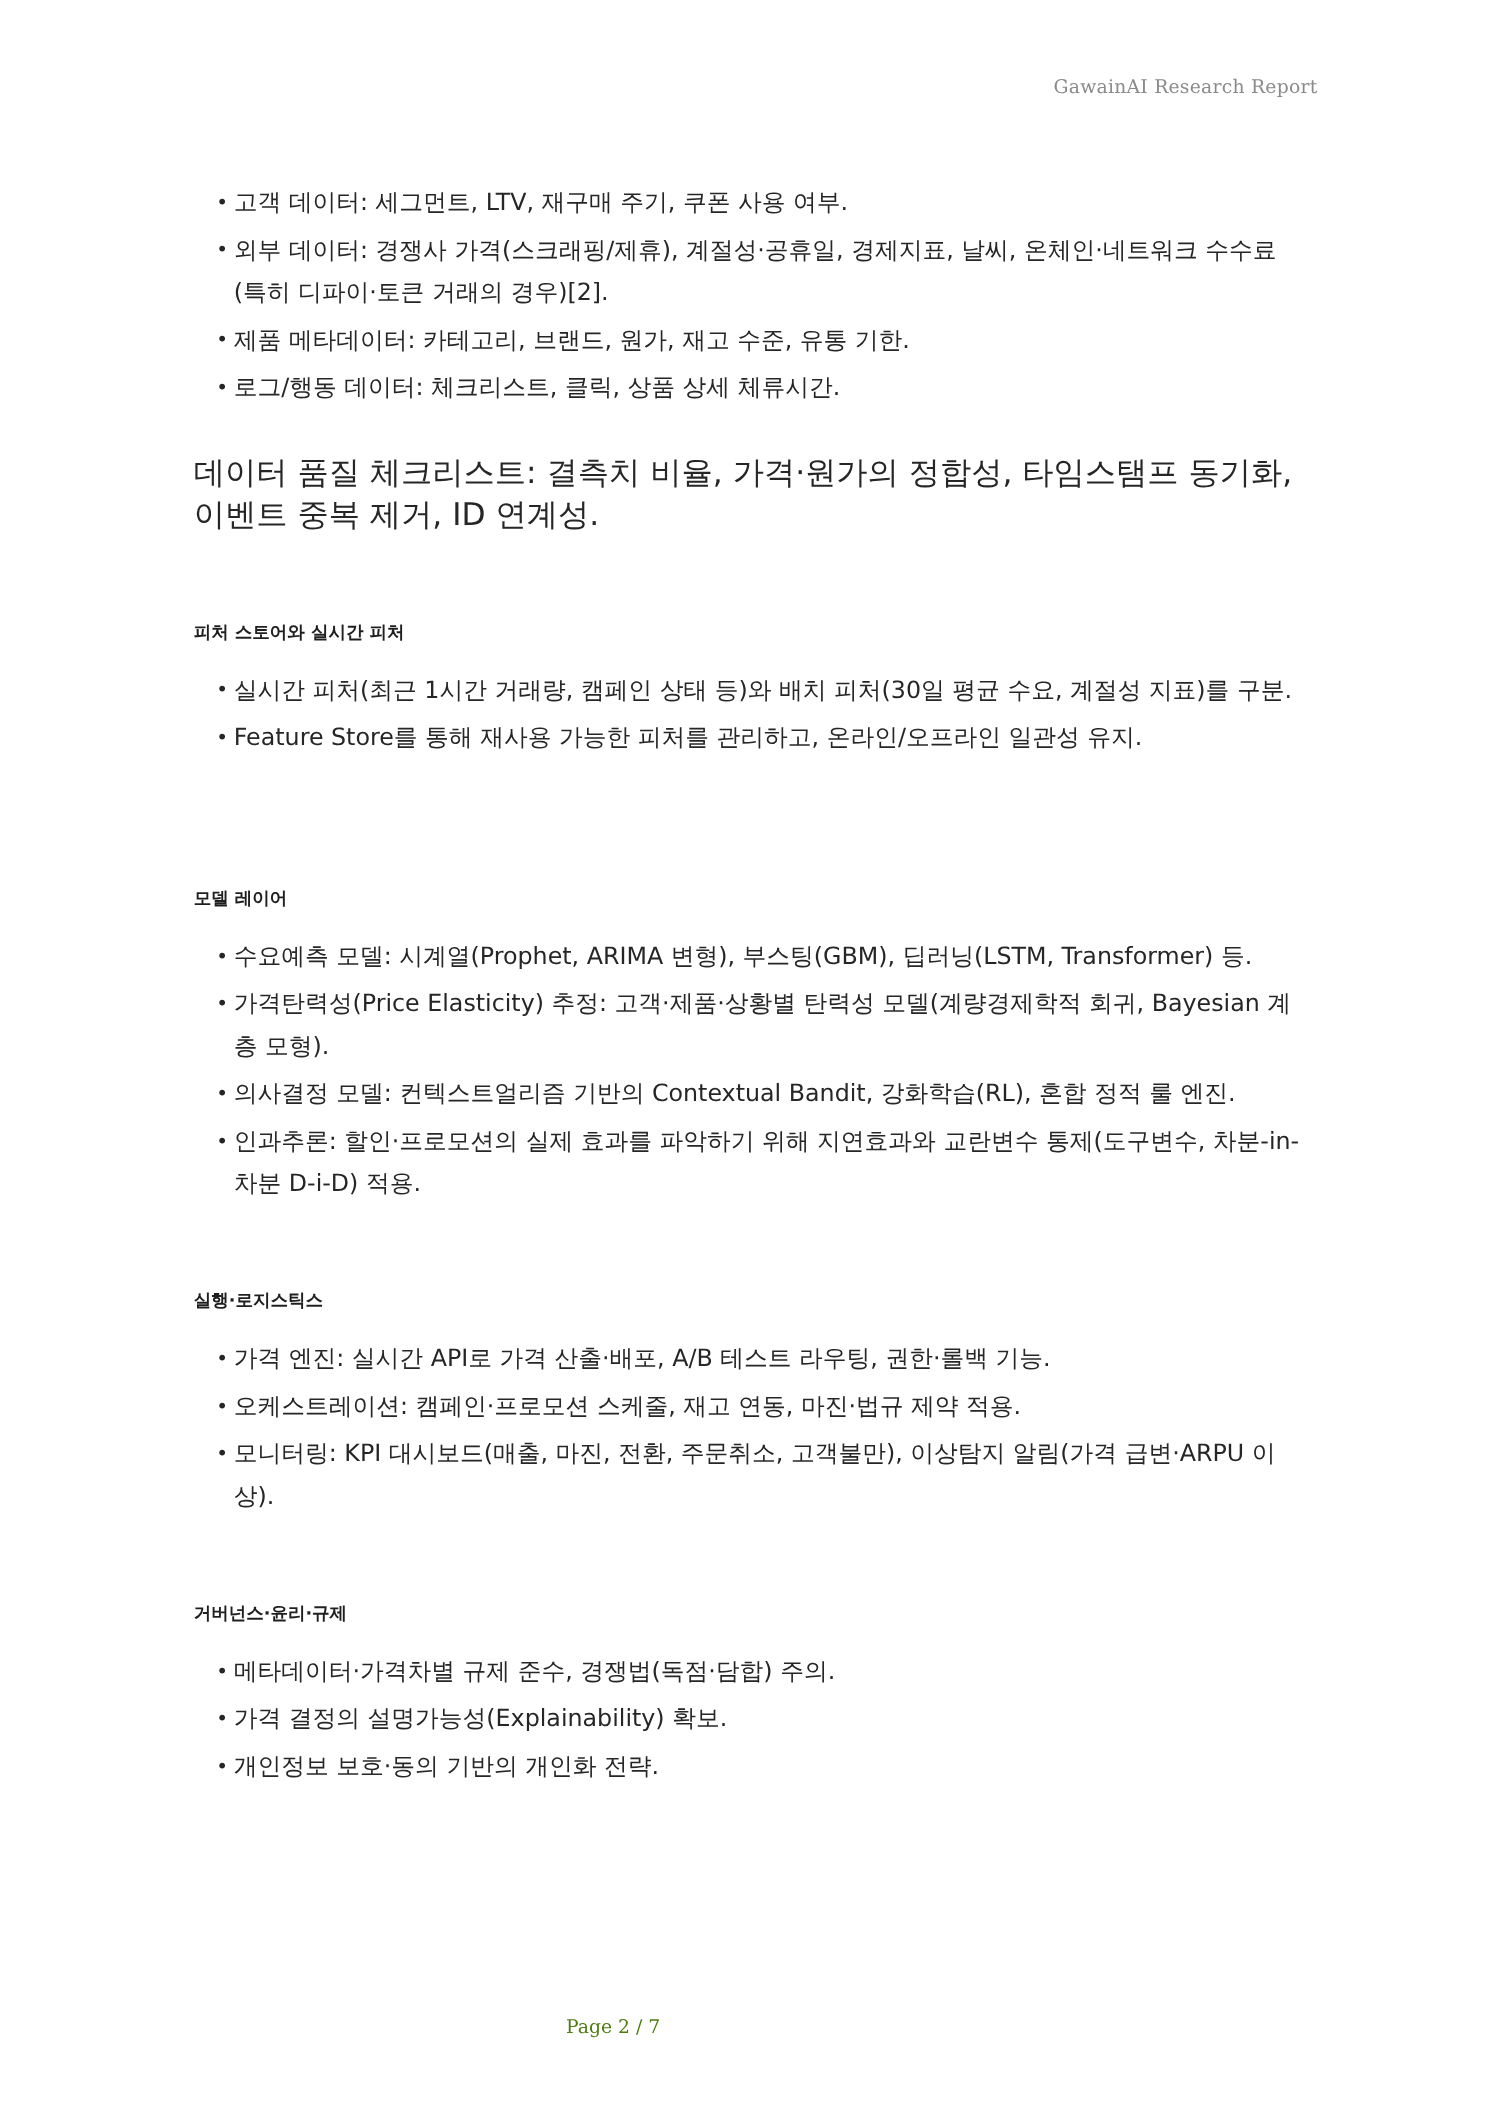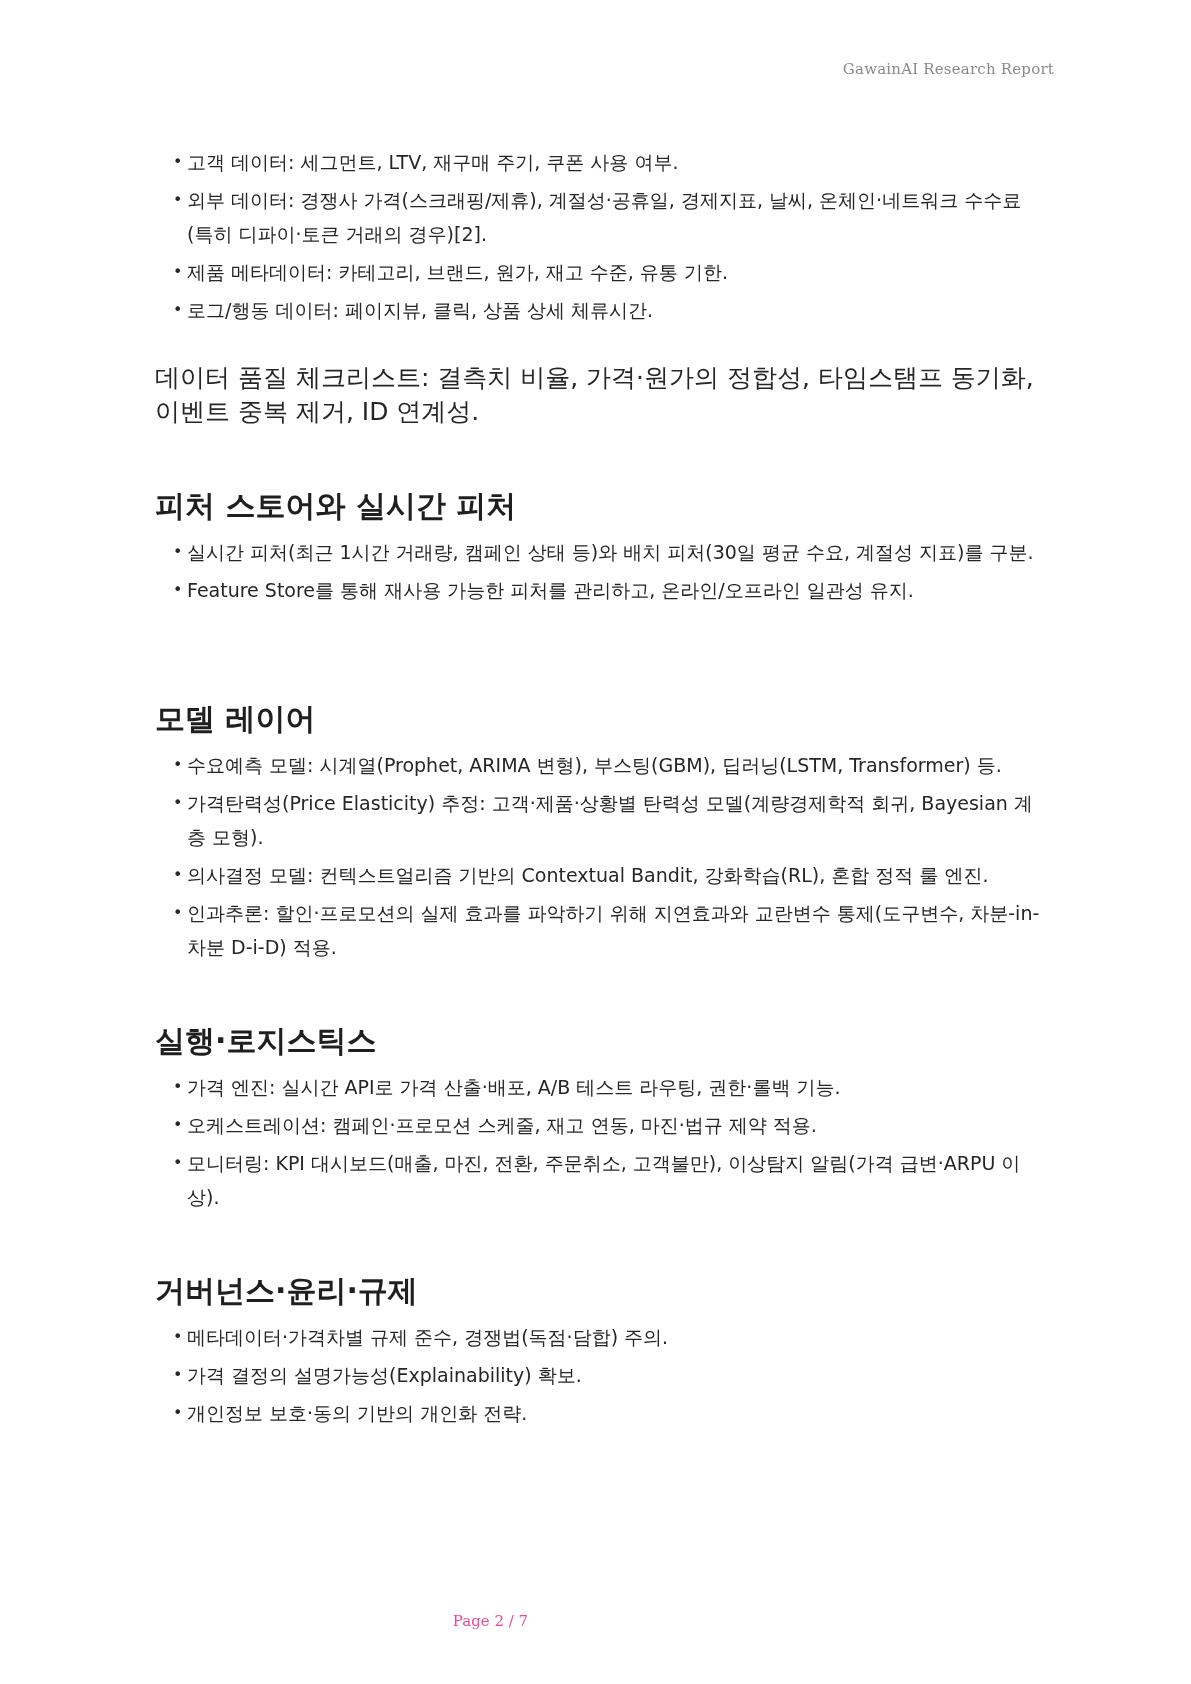--- a/index.html
+++ b/index.html
@@ -47,49 +47,49 @@
       left: 18px;
       top: 0;
       font-size: 16px;
     }
     p.para {
       font-size: 25px;
       line-height: 34px;
       margin: 0;
     }
     h2.section-title {
-      font-size: 30px;
+      font-size: 14px;
       font-weight: bold;
       margin: 0;
       line-height: 30px;
       color: #1f1f1f;
     }
     .footer {
       position: absolute;
       top: 1612px;
       left: 0;
       width: 981px;
       text-align: center;
       font-family: "DejaVu Serif", "Liberation Serif", serif;
       font-size: 15px;
-      color: #ec4899;
+      color: #4d7c0f;
     }
   </style>
 </head>
 <body>
 
 <div class="running-header">GawainAI Research Report</div>
 
 <div class="content">
 
   <ul class="bullets">
     <li><span class="dot">•</span><span>고객 데이터: 세그먼트, LTV, 재구매 주기, 쿠폰 사용 여부.</span></li>
     <li><span class="dot">•</span><span>외부 데이터: 경쟁사 가격(스크래핑/제휴), 계절성·공휴일, 경제지표, 날씨, 온체인·네트워크 수수료(특히 디파이·토큰 거래의 경우)[2].</span></li>
     <li><span class="dot">•</span><span>제품 메타데이터: 카테고리, 브랜드, 원가, 재고 수준, 유통 기한.</span></li>
-    <li><span class="dot">•</span><span>로그/행동 데이터: 페이지뷰, 클릭, 상품 상세 체류시간.</span></li>
+    <li><span class="dot">•</span><span>로그/행동 데이터: 체크리스트, 클릭, 상품 상세 체류시간.</span></li>
   </ul>
 
   <p class="para" style="margin-top:34px;">데이터 품질 체크리스트: 결측치 비율, 가격·원가의 정합성, 타임스탬프 동기화, 이벤트 중복 제거, ID 연계성.</p>
 
   <h2 class="section-title" style="margin-top:62px;">피처 스토어와 실시간 피처</h2>
   <ul class="bullets" style="margin-top:14px;">
     <li><span class="dot">•</span><span>실시간 피처(최근 1시간 거래량, 캠페인 상태 등)와 배치 피처(30일 평균 수요, 계절성 지표)를 구분.</span></li>
     <li><span class="dot">•</span><span>Feature Store를 통해 재사용 가능한 피처를 관리하고, 온라인/오프라인 일관성 유지.</span></li>
   </ul>
 

